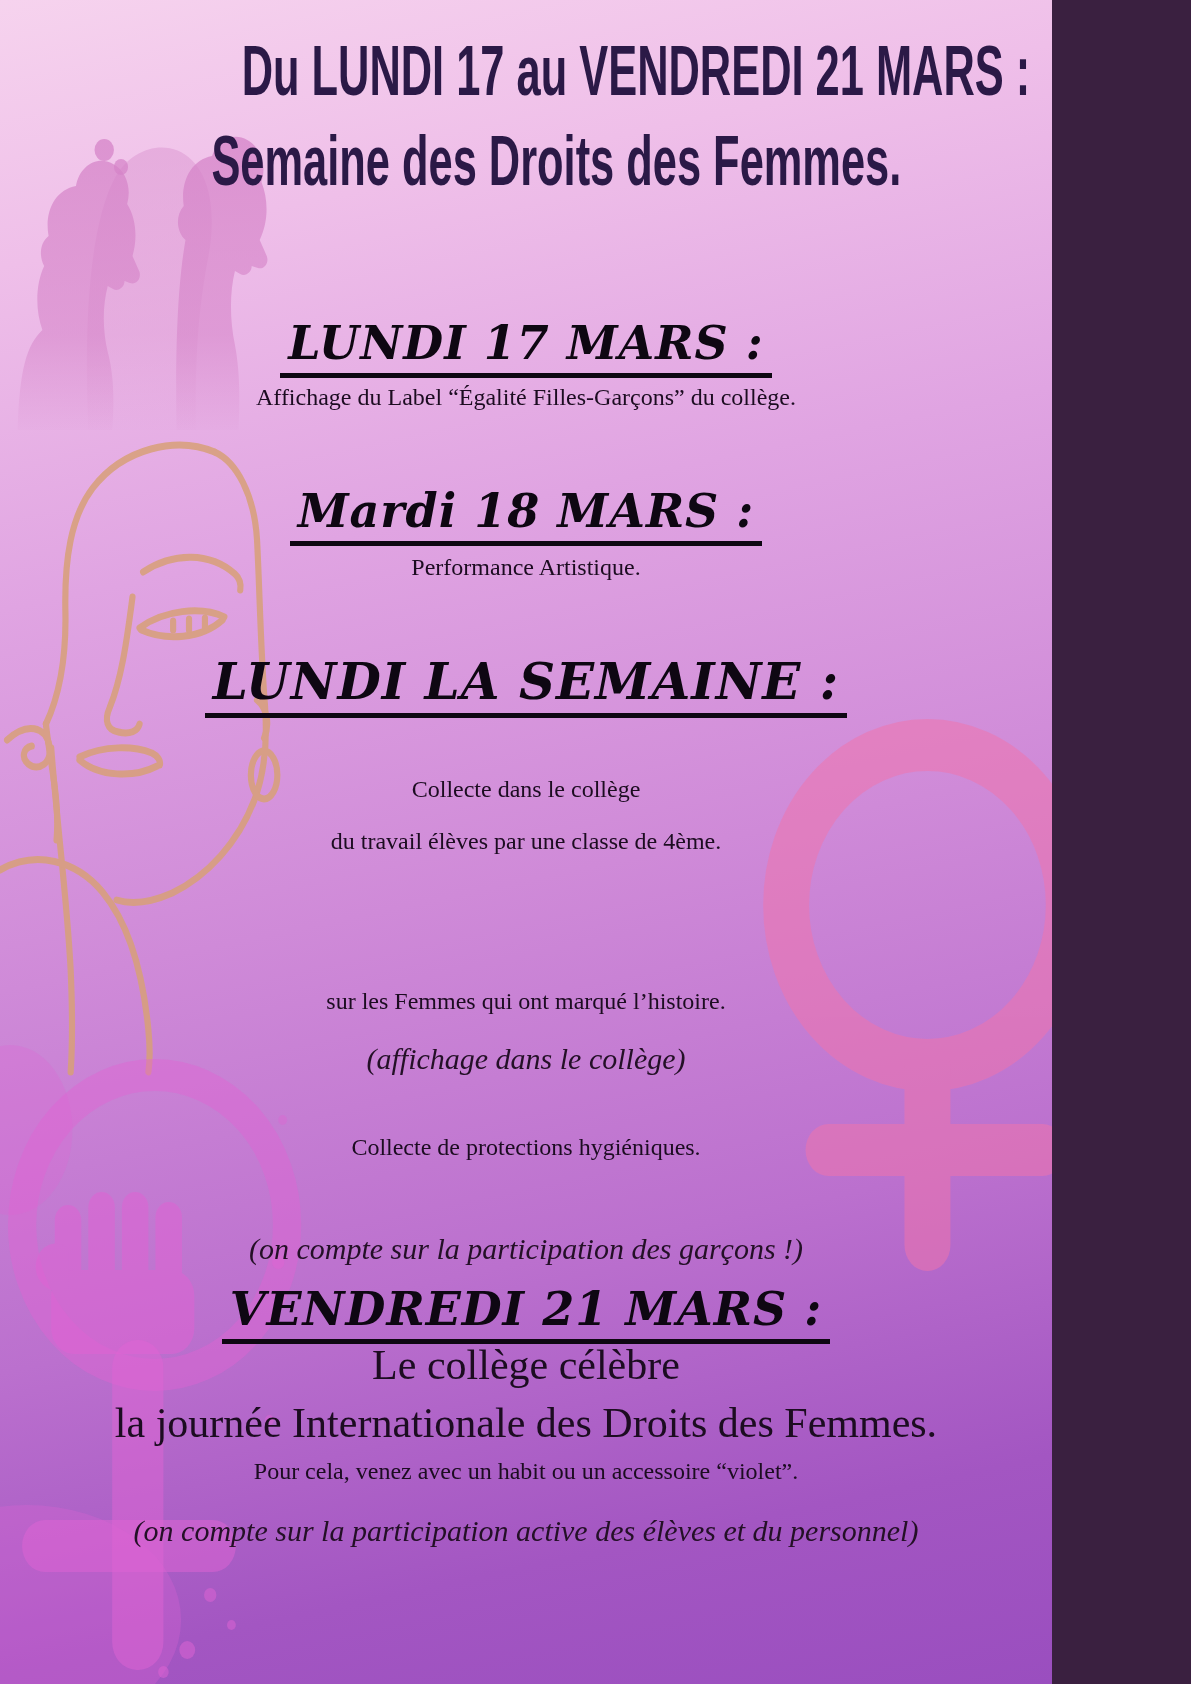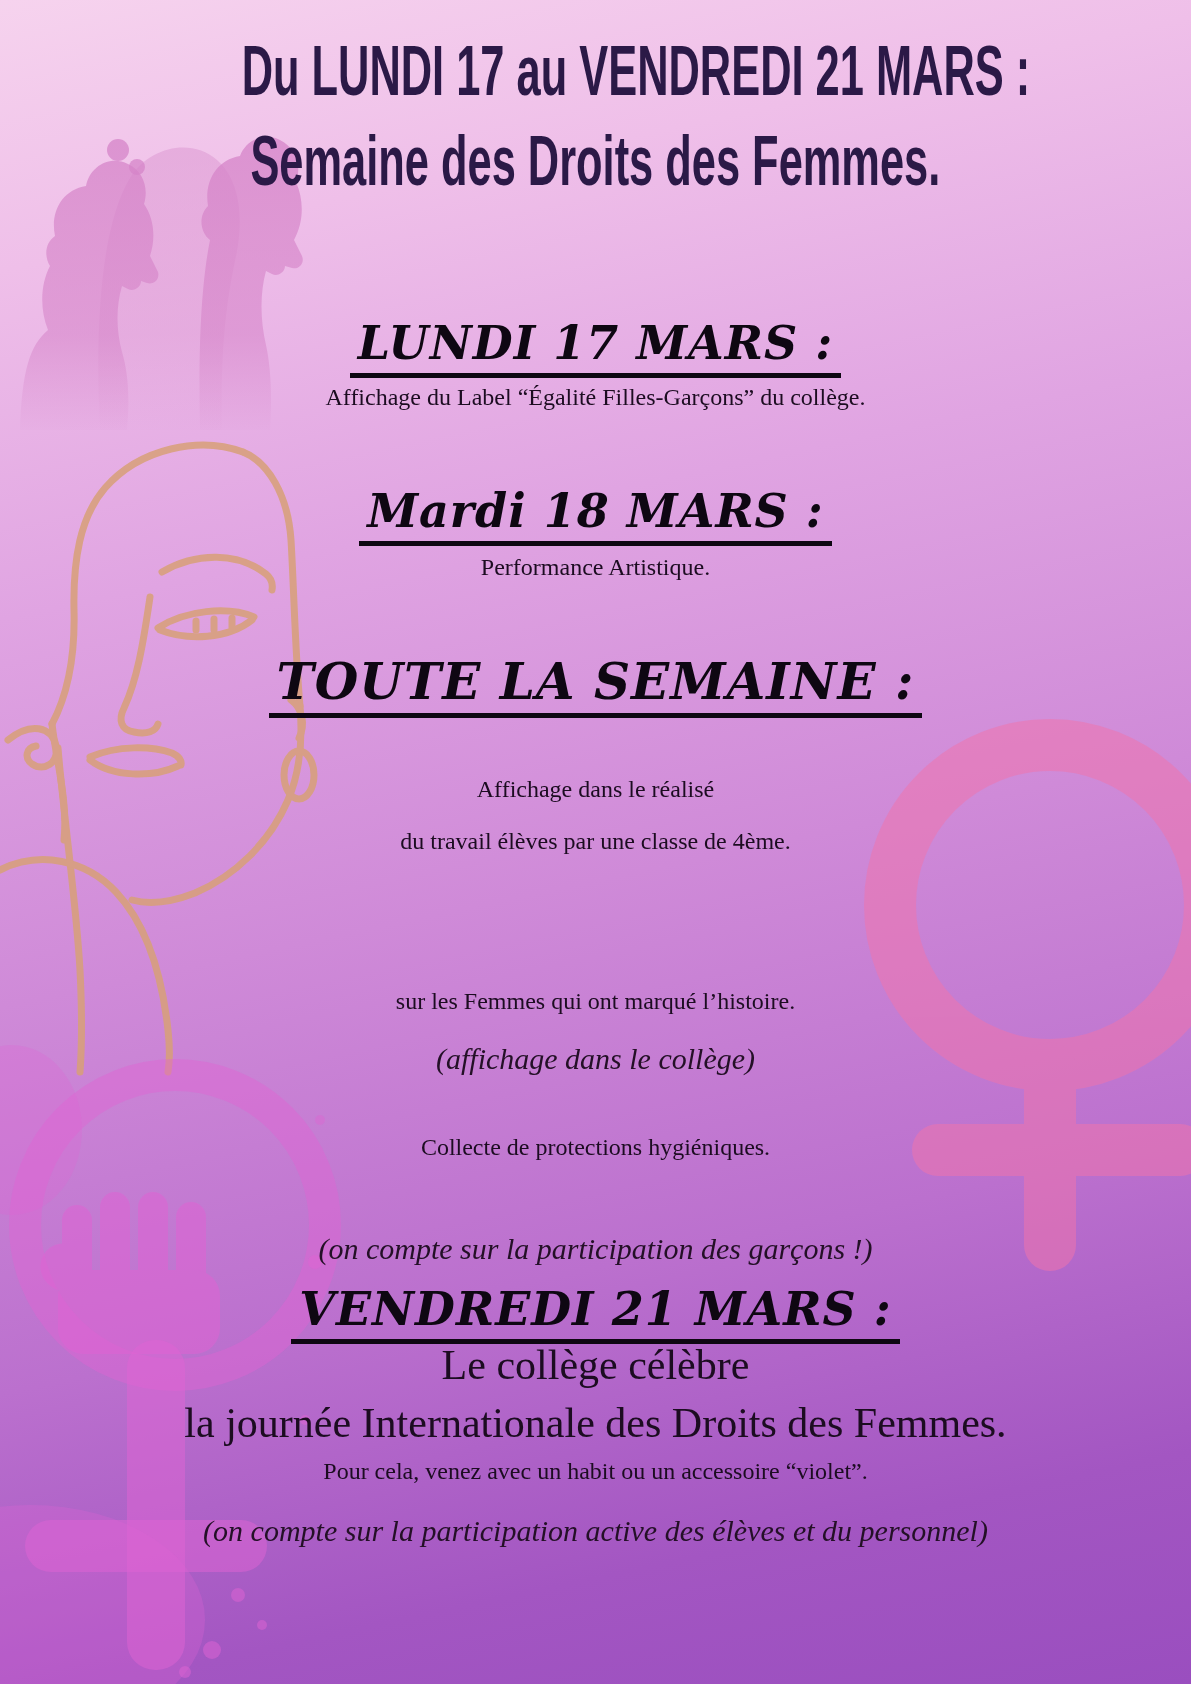--- a/index.html
+++ b/index.html
@@ -1,18 +1,18 @@
 <!DOCTYPE html>
 <html><head>
 <meta charset="utf-8">
 <style>
   html,body{margin:0;padding:0;background:#3a2040;}
   .poster{
     position:relative;
-    width:1191px;height:1684px;
+    width:1052px;height:1684px;
     overflow:hidden;
     background:linear-gradient(168deg,#f6d3ee 0%,#efbfe9 14%,#e0a4e2 32%,#cf8ad8 52%,#bb70ce 72%,#a356c2 88%,#9a4ebf 100%);
     font-family:"Liberation Serif",serif;
   }
   .deco{position:absolute;inset:0;width:100%;height:100%;}
   .txt{position:absolute;left:0;right:0;text-align:center;color:#1c0c21;}
   .title-text{
     display:inline-block;
     font-family:"Liberation Sans",sans-serif;
     font-weight:700;
@@ -131,23 +131,23 @@
     <span class="heading">LUNDI 17 MARS :</span>
   </div>
   <div class="txt body" style="top:384px">Affichage du Label “Égalité Filles-Garçons” du collège.</div>
 
   <div class="txt" style="top:486px">
     <span class="heading">Mardi 18 MARS :</span>
   </div>
   <div class="txt body" style="top:554px">Performance Artistique.</div>
 
   <div class="txt" style="top:654px">
-    <span class="heading heading-lg">TOUTE LA SEMAINE :</span>
+    <span class="heading heading-lg">LUNDI LA SEMAINE :</span>
   </div>
-  <div class="txt body" style="top:776px">Affichage dans le réalisé</div>
+  <div class="txt body" style="top:776px">Collecte dans le collège</div>
   <div class="txt body" style="top:828px">du travail élèves par une classe de 4ème.</div>
 
   <div class="txt body" style="top:988px">sur les Femmes qui ont marqué l’histoire.</div>
   <div class="txt note" style="top:1042px">(affichage dans le collège)</div>
 
   <div class="txt body" style="top:1134px">Collecte de protections hygiéniques.</div>
   <div class="txt note" style="top:1232px">(on compte sur la participation des garçons !)</div>
 
   <div class="txt" style="top:1284px">
     <span class="heading">VENDREDI 21 MARS :</span>

